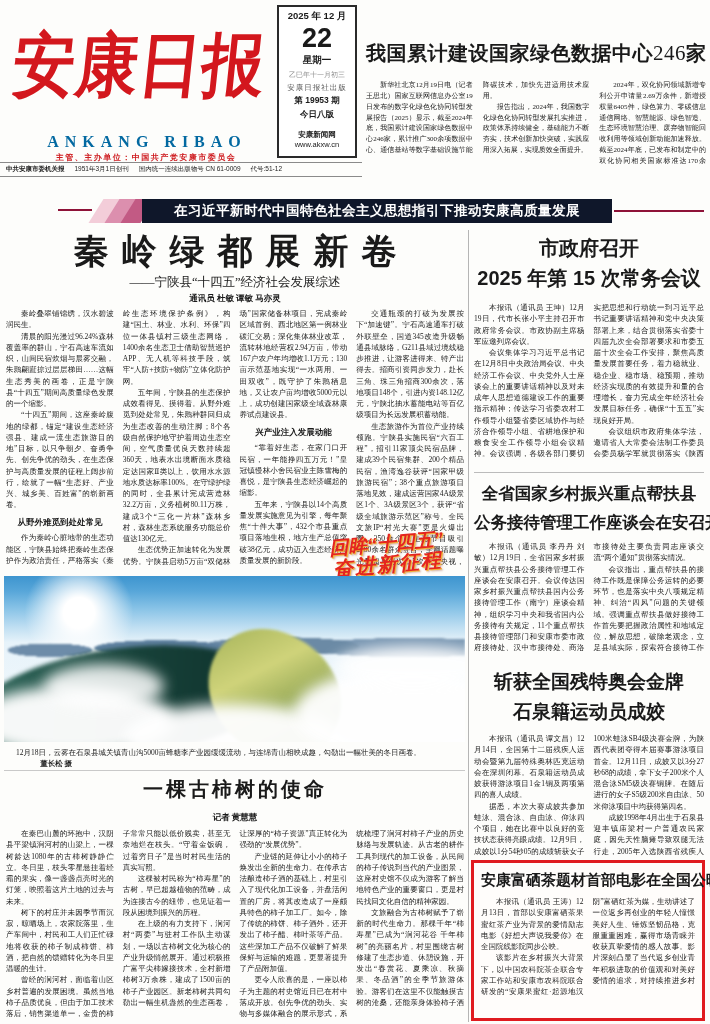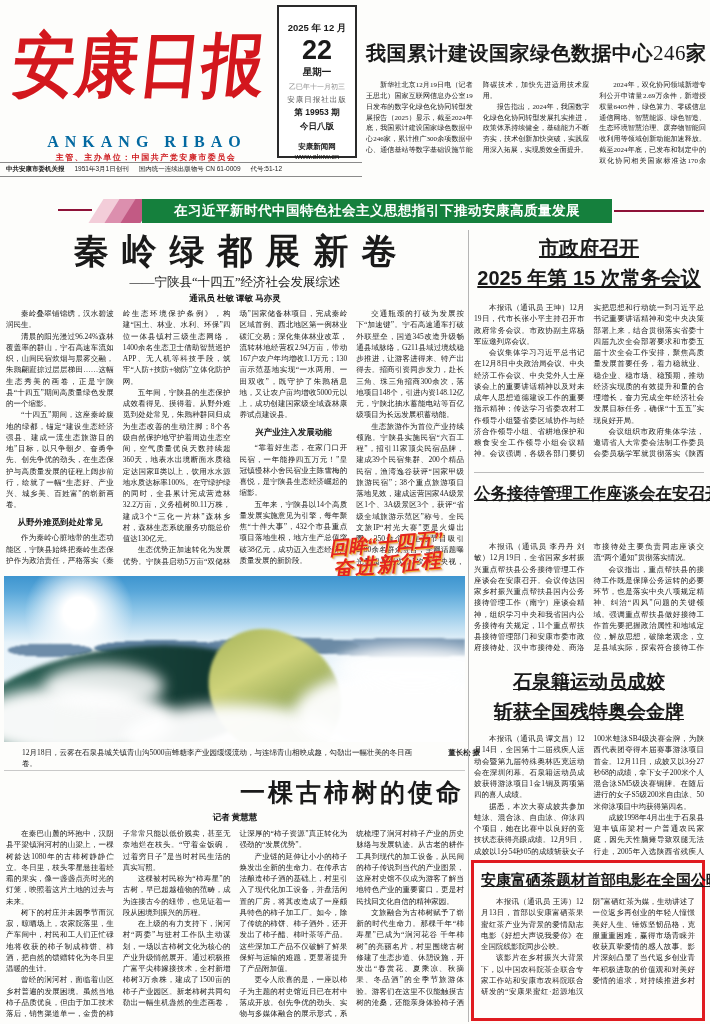--- a/index.html
+++ b/index.html
@@ -29,21 +29,21 @@
   .founding-strip {
     position:absolute; left:0; top:162px; width:362px;
     border-top:1px solid #8a8a8a; border-bottom:1px solid #8a8a8a;
     padding:2px 6px; font-size:6.5px; color:#222; display:flex; gap:10px;
     font-family:"Liberation Sans",sans-serif;
   }
   .founding-strip .b { font-weight:bold; }
   .date-box {
     position:absolute; left:277px; top:5px; width:80px; height:153px;
     border:2px solid #2a2a2a; background:#fff; text-align:center;
-    padding-top:15px; font-family:"Liberation Sans",sans-serif;
+    padding-top:3px; font-family:"Liberation Sans",sans-serif;
   }
   .date-box .ym  { font-size:9.5px; font-weight:bold; }
   .date-box .day { font-size:27px; font-weight:bold; line-height:30px; }
   .date-box .wk  { font-size:9.5px; font-weight:bold; margin-top:1px; }
   .date-box .lunar { font-size:7px; color:#8f8f8f; margin-top:3px; }
   .date-box .pub { font-size:7.5px; color:#555; margin-top:3px; letter-spacing:1px; }
   .date-box .issue,.date-box .pages { font-size:8.5px; font-weight:bold; margin-top:2px; }
   .date-box .site { font-size:7.5px; font-weight:bold; margin-top:9px; }
   .date-box .url  { font-size:7.5px; }
   
@@ -59,21 +59,21 @@
   }
   .top-body p { text-indent:2em; }
   
   .banner-line-left  { position:absolute; left:58px; top:209px; width:34px; height:2px; background:#8e1238; }
   .stripe { position:absolute; top:199px; height:24px; transform:skewX(-32deg); }
   .s1 { left:96px;  width:22px; background:#f3cdd9; }
   .s2 { left:112px; width:22px; background:#dc8fae; }
   .s3 { left:128px; width:20px; background:#c25a84; }
   .banner-bar {
     position:absolute; left:142px; top:199px; width:470px; height:24px;
-    background:#15803d; color:#fff; text-align:center; line-height:24px;
+    background:#0f172a; color:#fff; text-align:center; line-height:24px;
     font-size:13.5px; font-weight:bold; letter-spacing:.5px;
     font-family:"Liberation Sans","DejaVu Sans",sans-serif; white-space:nowrap;
   }
   .banner-line-right { position:absolute; left:614px; top:210px; width:90px; height:2px; background:#8e1238; }
   
   .para { text-indent:2em; text-align:justify; }
   .subhead {
     text-align:center; font-weight:bold; font-size:8.5px; margin:5px 0 4px;
     font-family:"Liberation Sans",sans-serif;
   }
@@ -126,44 +126,44 @@
     background:linear-gradient(125deg,#a9b65c 5%,#cfd37a 35%,#8aa050 65%,#4c6b3c 95%);
     transform:rotate(28deg); filter:blur(1.5px);
   }
   .cloud { position:absolute; background:#ffffff; border-radius:50%; filter:blur(7px); opacity:.96; }
   .c1 { left:-30px; top:110px; width:200px; height:70px; }
   .c2 { left:120px; top:128px; width:220px; height:70px; }
   .c3 { left:290px; top:92px;  width:220px; height:90px; }
   .c4 { left:40px;  top:88px;  width:120px; height:44px; opacity:.85; }
   .c5 { left:330px; top:70px;  width:160px; height:40px; opacity:.9; }
   .caption-row {
-    position:absolute; left:22px; top:748px; width:458px; display:flex;
-    font-size:7.5px; line-height:1.4;
+    position:absolute; left:16px; top:748px; width:458px; display:flex;
+    font-size:7.5px; line-height:1.4;flex-direction:column;
   }
   .caption-text { flex:1; }
   .caption-credit { width:56px; text-align:right; font-weight:bold; }
   .rule-left { position:absolute; left:4px; top:770px; width:461px; height:1px; background:#c9c9c9; }
   
   .tree-headline {
-    position:absolute; left:6px; top:776px; width:458px; text-align:right;
-    font-size:25px; font-weight:bold; letter-spacing:3px;
+    position:absolute; left:6px; top:776px; width:458px; text-align:center;
+    font-size:20px; font-weight:bold; letter-spacing:3px;
     font-family:Liberation Serif, serif;
   }
   .tree-byline { position:absolute; left:6px; top:812px; width:458px; text-align:center; font-size:8.5px; font-weight:bold; }
   .tree-body {
     position:absolute; left:6px; top:828px; width:458px; height:196px;
     column-count:4; column-gap:9px; column-fill:auto; overflow:hidden;
     font-size:7.5px; line-height:1.5;
   }
   
   .vdivider { position:absolute; left:468px; top:230px; width:1px; height:792px; background:#b5b5b5; }
   .r-block { position:absolute; left:474px; width:230px; }
   .r-head {
     text-align:center; font-weight:bold;
-    font-family:"Liberation Sans","DejaVu Sans",sans-serif; white-space:nowrap;text-decoration:underline;
+    font-family:"Liberation Sans","DejaVu Sans",sans-serif; white-space:nowrap;
   }
   .gov-head   { top:233px; font-size:20px; line-height:1.5; }
   .gov-body   { top:302px; height:165px; }
   .hrule1     { position:absolute; left:474px; top:472px; width:230px; height:1px; background:#bbb; }
   .recep-head { top:479px; font-size:16.5px; line-height:1.75; }
   .recep-body { top:541px; height:121px; }
   .ath-head   { top:667px; font-size:19px; line-height:1.6; }
   .ath-body   { top:733px; height:125px; }
   .two-col {
     column-count:2; column-gap:9px; column-fill:auto; overflow:hidden;
@@ -280,30 +280,31 @@
   </div>
   <div class="r-block two-col gov-body">
       <p class="para">本报讯（通讯员 王坤）12月19日，代市长张小平主持召开市政府常务会议。市政协副主席杨军应邀列席会议。</p>
       <p class="para">会议集体学习习近平总书记在12月8日中央政治局会议、中央经济工作会议、中央党外人士座谈会上的重要讲话精神以及对未成年人思想道德建设工作的重要指示精神；传达学习省委农村工作领导小组暨省委区域协作与经济合作领导小组、省耕地保护和粮食安全工作领导小组会议精神。会议强调，各级各部门要切实把思想和行动统一到习近平总书记重要讲话精神和党中央决策部署上来，结合贯彻落实省委十四届九次全会部署要求和市委五届十次全会工作安排，聚焦高质量发展首要任务，着力稳就业、稳企业、稳市场、稳预期，推动经济实现质的有效提升和量的合理增长，奋力完成全年经济社会发展目标任务，确保“十五五”实现良好开局。</p>
       <p class="para">会议组织市政府集体学法，邀请省人大常委会法制工作委员会委员杨学军就贯彻落实《陕西省机关运行保障工作条例》作专题辅导。会议要求，各级各部门要树牢习惯过紧日子思想，落实勤俭办一切事业要求，抓好《条例》贯彻实施，进一步规范机关运行保障，深入推进公务餐、公物仓等改革，切实加强闲置资产盘活利用，持续深化机关事务法治化、数字化、标准化融合发展，着力促进节约型机关和效能型政府建设。</p>
     </div>
 
   <div class="hrule1"></div>
 
   <div class="r-block r-head recep-head">
+    <div>全省国家乡村振兴重点帮扶县</div>
     <div>公务接待管理工作座谈会在安召开</div>
   </div>
   <div class="r-block two-col recep-body">
       <p class="para">本报讯（通讯员 李丹丹 刘敏）12月19日，全省国家乡村振兴重点帮扶县公务接待管理工作座谈会在安康召开。会议传达国家乡村振兴重点帮扶县国内公务接待管理工作（南宁）座谈会精神，组织学习中央和我省国内公务接待有关规定，11个重点帮扶县接待管理部门和安康市委市政府接待处、汉中市接待处、商洛市接待处主要负责同志座谈交流“两个通知”贯彻落实情况。</p>
       <p class="para">会议指出，重点帮扶县的接待工作既是保障公务运转的必要环节，也是落实中央八项规定精神、纠治“四风”问题的关键领域。强调重点帮扶县做好接待工作首先要把握政治属性和地域定位，解放思想，破除老观念，立足县域实际，探索符合接待工作新形势新要求，又能突出地域特色的接待新模式。</p>
     </div>
 
   <div class="r-block r-head ath-head">
+    <div>斩获全国残特奥会金牌</div>
     <div>石泉籍运动员成姣</div>
-    <div>斩获全国残特奥会金牌</div>
   </div>
   <div class="r-block two-col ath-body">
       <p class="para">本报讯（通讯员 谭文昌）12月14日，全国第十二届残疾人运动会暨第九届特殊奥林匹克运动会在深圳闭幕。石泉籍运动员成姣获得游泳项目1金1铜及两项第四的喜人成绩。</p>
       <p class="para">据悉，本次大赛成姣共参加蛙泳、混合泳、自由泳、仰泳四个项目，她在比赛中以良好的竞技状态获得亮眼成绩。12月9日，成姣以1分54秒05的成绩斩获女子100米蛙泳SB4级决赛金牌，为陕西代表团夺得本届赛事游泳项目首金。12月11日，成姣又以3分27秒68的成绩，拿下女子200米个人混合泳SM5级决赛铜牌。在随后进行的女子S5级200米自由泳、50米仰泳项目中均获得第四名。</p>
       <p class="para">成姣1998年4月出生于石泉县迎丰镇庙梁村一户普通农民家庭，因先天性脑瘫导致双腿无法行走，2005年入选陕西省残疾人游泳队，后经过个人努力和刻苦训练入选国家队。目前，成姣个人累计获得奖牌50余枚，其中金牌30余枚。特别是在2016年第15届里约残奥会上，成姣一举打破纪录，夺得女子SM4级150米混合泳、SB3级50米蛙泳、S4级50米仰泳三枚金牌，成为全市首个获得3枚残奥会金牌的运动员。</p>
     </div>
 
   <div class="red-box">
     <div class="r-head">安康富硒茶题材首部电影在全国公映</div>
     <div class="two-col movie-body">

